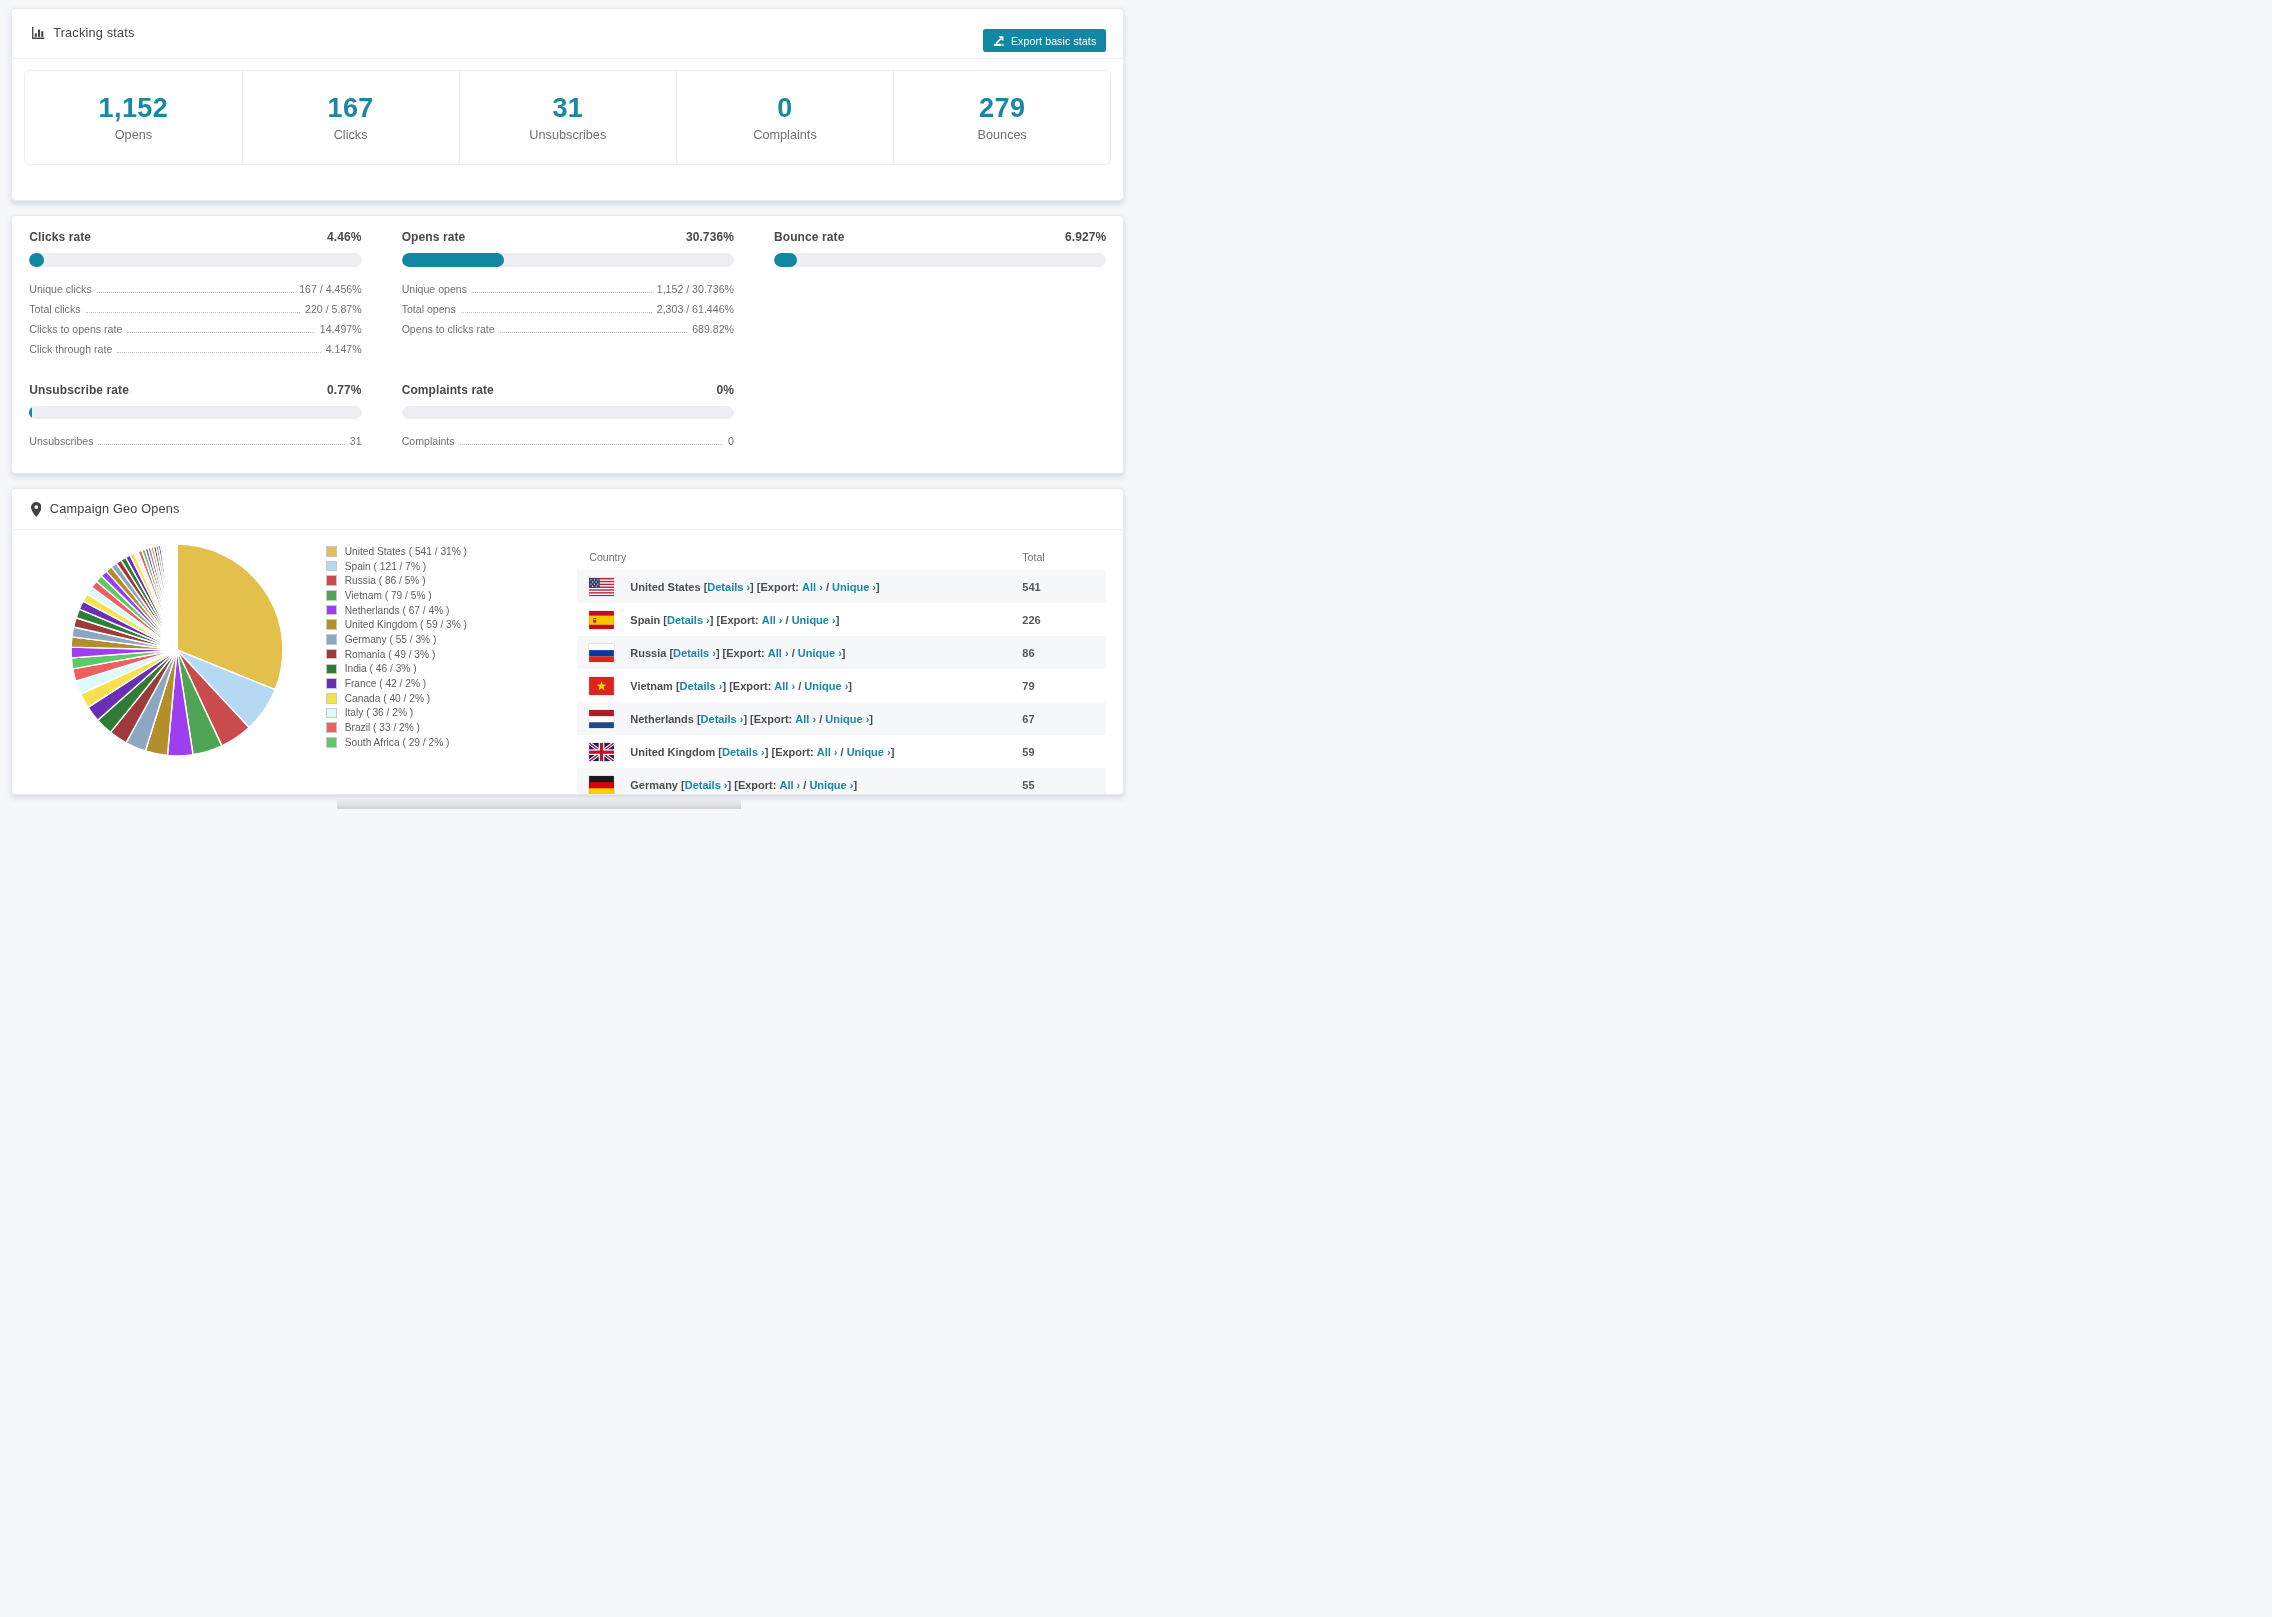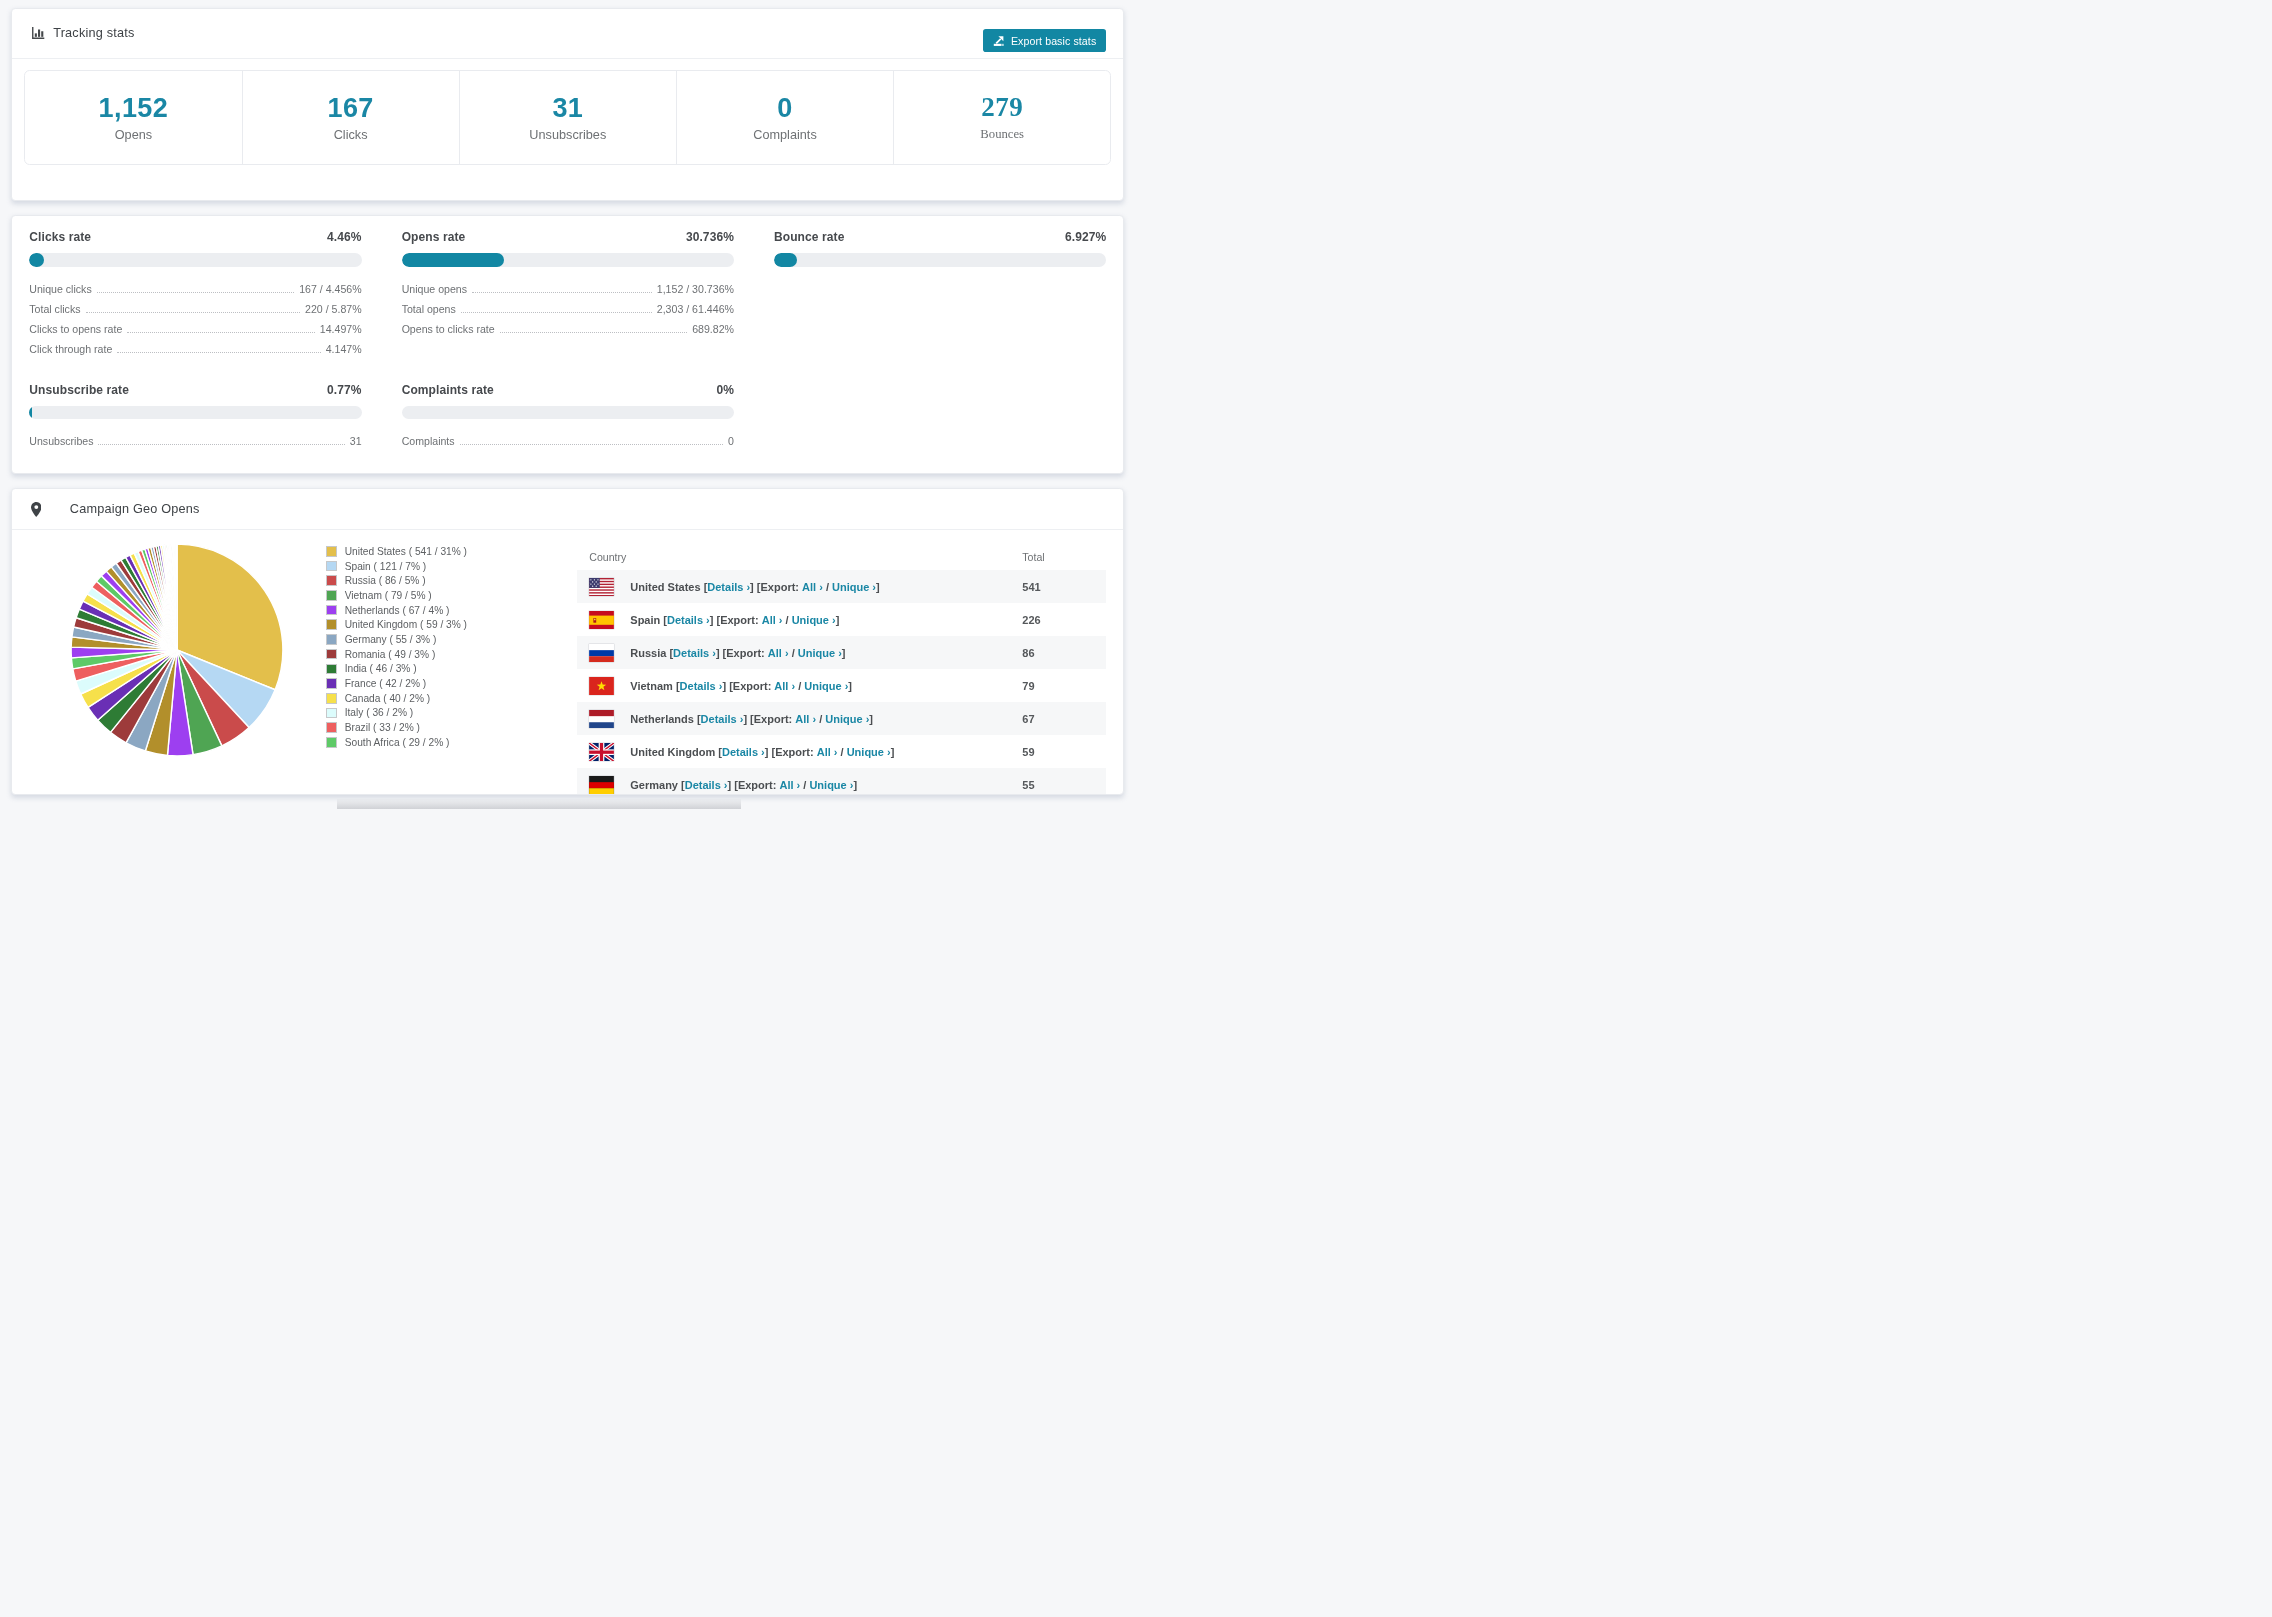--- a/index.html
+++ b/index.html
@@ -5,33 +5,33 @@
   html,body{margin:0;padding:0;background:#f6f7f9;}
   .page{position:relative;width:1136px;height:809px;overflow:hidden;background:#f6f7f9;
         font-family:"Liberation Sans",sans-serif;-webkit-font-smoothing:antialiased;}
   .card{position:absolute;left:11.3px;width:1113px;background:#fff;border:0.7px solid #e8eaee;
         border-radius:4.2px;box-shadow:0 2.1px 5px rgba(140,152,175,.30);box-sizing:border-box;overflow:hidden;}
   #card-tracking{top:7.8px;height:193px;}
   #card-rates{top:215px;height:259px;}
   #card-geo{top:488px;height:307px;}
 
   .card-header{display:flex;align-items:center;height:49px;padding:0 18.4px;border-bottom:0.7px solid #edeff2;}
-  #card-geo .card-header{height:40px;gap:20px;}
+  #card-geo .card-header{height:40px;}
   .card-title{font-size:12.7px;color:#3e4246;letter-spacing:0.2px;margin-left:8.5px;}
   .hdr-icon{flex:none;display:flex;align-items:center;}
 
   .btn-export{position:absolute;right:17px;top:20.5px;height:23px;display:flex;align-items:center;gap:6px;
               padding:4px 10px;background:#1287a3;color:#fff;font-size:10.6px;border:none;border-radius:2.8px;
               cursor:pointer;font-family:inherit;letter-spacing:0.1px;}
 
   .stats-row{position:absolute;left:12px;right:12px;top:61px;height:93px;border:0.7px solid #e9ebef;
              border-radius:5.6px;display:flex;background:#fff;}
   .stat{flex:1;display:flex;flex-direction:column;align-items:center;justify-content:center;
         border-right:0.7px solid #e9ebef;}
-  .stat:last-child{border-right:none;font-family:Liberation Serif, serif;}
+  .stat:last-child{border-right:none;}
   .stat-value{font-size:27px;font-weight:bold;color:#1a87a5;letter-spacing:0.4px;}
   .stat-label{font-size:12.7px;color:#6e7174;margin-top:4.2px;}
 
   #rates-grid{display:grid;grid-template-columns:repeat(3,1fr);column-gap:40px;row-gap:24px;
               padding:14px 17px 7px;}
   .rate-head{display:flex;justify-content:space-between;align-items:baseline;}
   .rate-title,.rate-value{font-size:12px;font-weight:bold;color:#46494d;letter-spacing:0.1px;}
   .bar-track{margin-top:9.2px;height:13.4px;background:#eceef1;border-radius:7px;overflow:hidden;}
   .bar-fill{height:100%;background:#1287a3;border-radius:7px;}
   .rate-rows{margin-top:12px;}

